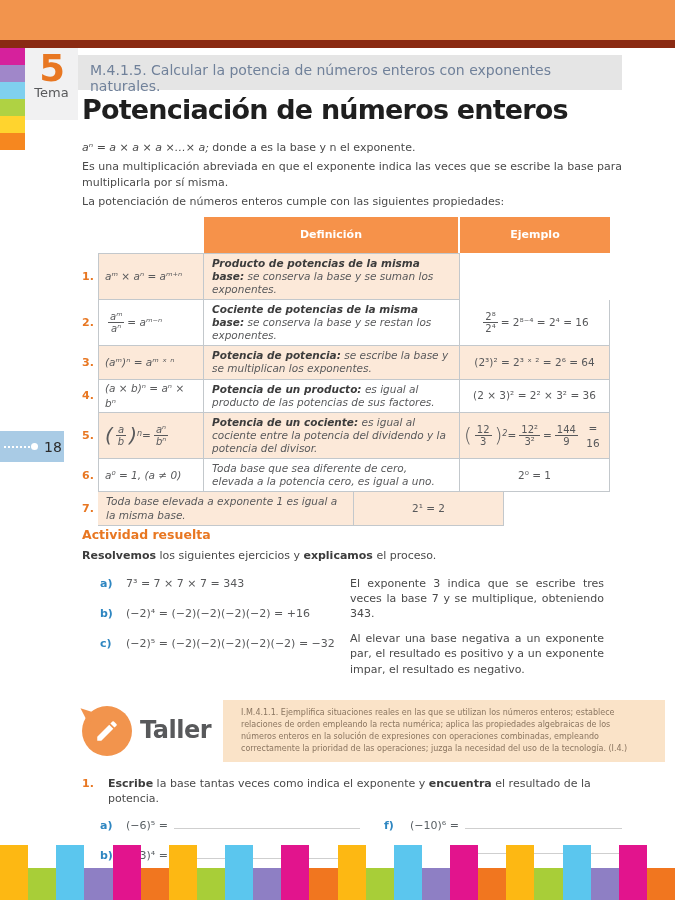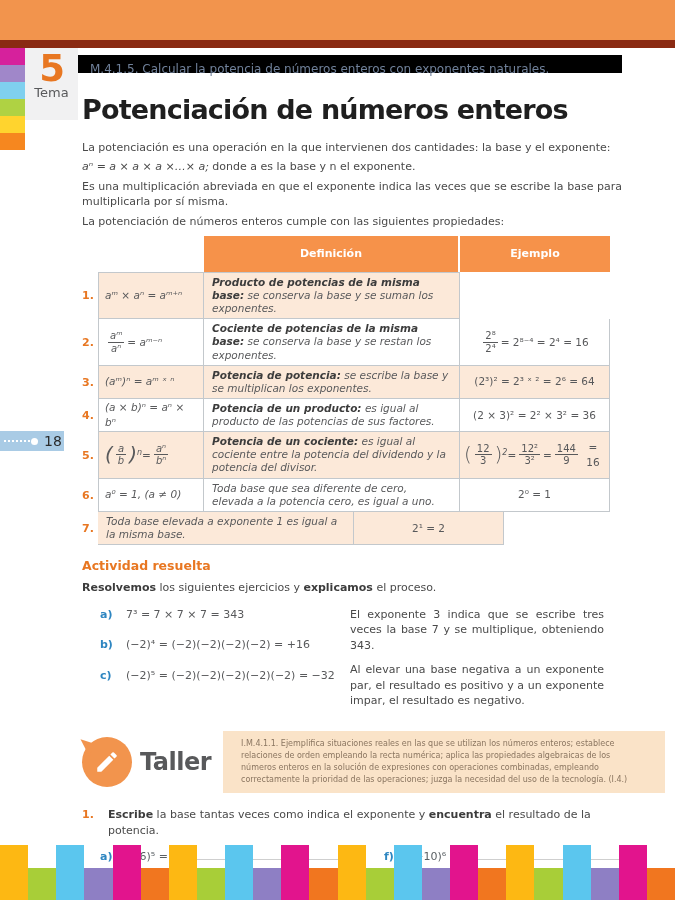--- a/index.html
+++ b/index.html
@@ -17,22 +17,22 @@
   
   .side-stripes { position:absolute; left:0; top:48px; width:25px; }
   .side-stripes .stripe { width:25px; height:17px; }
   .tema-box { position:absolute; left:25px; top:48px; width:53px; height:72px;
     background:#F1F1F2; text-align:center; }
   .tema-number { font-size:37px; font-weight:bold; color:#E87722; line-height:1.0;
     letter-spacing:-1px; display:block; margin-top:2px; }
   .tema-label { font-size:13px; color:#58595B; display:block; margin-top:-2px; }
 
   
-  .standards-box { position:absolute; left:78px; top:55px; width:544px; height:18px;
-    background:#000000; padding:7px 12px; font-size:12px; color:#70819A; }
+  .standards-box { position:absolute; left:78px; top:55px; width:544px; height:35px;
+    background:#e5e5e5; padding:7px 12px; font-size:14px; color:#70819A; }
 
   
   .page-title { position:absolute; left:82px; top:94px; font-size:27px; font-weight:bold;
     color:#1F1F1F; letter-spacing:-0.8px; }
 
   
   .content { position:absolute; left:82px; top:140px; width:540px; font-size:11px; line-height:1.4; }
   .intro p { margin-bottom:4px; color:#4a4a4a; }
   .intro .math { font-style:italic; color:#4a4a4a; }
   .intro .justify { text-align:justify; }
@@ -63,21 +63,21 @@
   .t-row.tall { min-height:42px; }
 
   .frac { display:inline-flex; flex-direction:column; align-items:center;
     vertical-align:middle; margin:0 3px; line-height:1.15; font-size:10px; }
   .frac .fnum { border-bottom:1px solid #58595B; padding:0 2px; }
   .frac .fden { padding:0 2px; }
   .bparen { font-size:20px; font-weight:200; vertical-align:middle; position:relative; top:-1px; }
   .psup { font-size:8px; vertical-align:top; position:relative; top:-2px; font-style:italic; }
 
   
-  .activity { margin-top:12px; }
+  .activity { margin-top:0; }
   .activity-heading { color:#E87722; font-weight:bold; font-size:12.5px; margin-bottom:5px; }
   .activity-intro { margin-bottom:12px; color:#4a4a4a; }
   .activity-intro b, .exercise-heading b { color:#3C3C3C; }
   .activity-cols { display:flex; }
   .act-left { width:268px; flex:none; padding-left:18px; }
   .act-item { display:flex; margin-bottom:15px; color:#58595B; }
   .letter { color:#2E86C1; font-weight:bold; width:26px; flex:none; }
   .act-right { width:254px; }
   .act-right p { text-align:justify; color:#4a4a4a; margin-bottom:9px; }
 
@@ -101,21 +101,21 @@
   .ex-left { width:278px; flex:none; padding-left:18px; }
   .ex-right { width:262px; padding-left:24px; }
   .ex-item { display:flex; align-items:baseline; height:30px; color:#595F63; }
   .ex-right .ex-item { height:25px; }
   .expr { white-space:nowrap; }
   .blank { flex:1; border-bottom:1px solid #CFCFCF; margin-left:6px; height:14px; }
   .extra-line { height:24px; display:flex; }
   .extra-line .blank { margin-left:66px; }
 
   
-  .page-tab { position:absolute; left:0; top:431px; width:64px; height:20px;
+  .page-tab { position:absolute; left:0; top:431px; width:64px; height:31px;
     background:#A9CBE5; display:flex; align-items:center; }
   .leader { width:26px; border-bottom:2px dotted #ffffff; margin-left:4px; }
   .pdot { width:7px; height:7px; border-radius:50%; background:#ffffff; margin-left:1px; }
   .pagenum { font-size:14px; color:#2b2b2b; margin-left:6px; }
 
   
   .footer-bars { position:absolute; left:0; right:0; bottom:0; height:55px;
     display:flex; align-items:flex-end; }
   .fbar { flex:1; }
   .fbar.tall { height:55px; }
@@ -145,21 +145,20 @@
 
   <div class="standards-box">
     <span>M.4.1.5. Calcular la potencia de números enteros con exponentes naturales.</span>
   </div>
 
   <h1 class="page-title">Potenciación de números enteros</h1>
 
   <div class="content">
 
     <div class="intro">
-      <p>La potenciación es una operación en la que intervienen dos cantidades:  la base y el exponente:</p>
       <p><span class="math">aⁿ = a × a × a ×…× a;</span><span> donde a es la base y n el exponente.</span></p>
       <p class="justify">Es una multiplicación abreviada en que el exponente indica las veces que se escribe la base para multiplicarla por sí misma.</p>
       <p>La potenciación de números enteros cumple con las siguientes propiedades:</p>
     </div>
 
     <div class="prop-table">
       <div class="t-head">
         <div class="t-gut"></div>
         <div class="h-spacer"></div>
         <div class="h-def">Definición</div>

